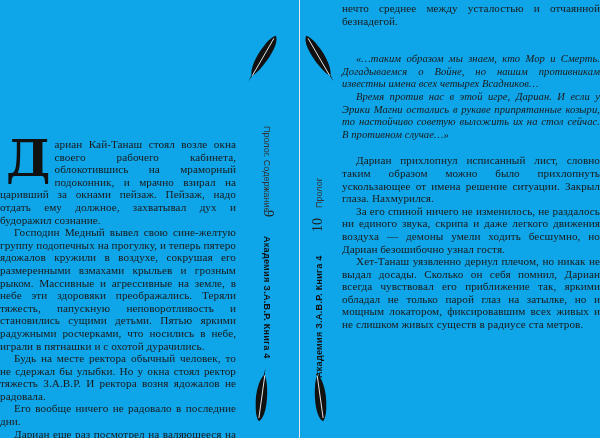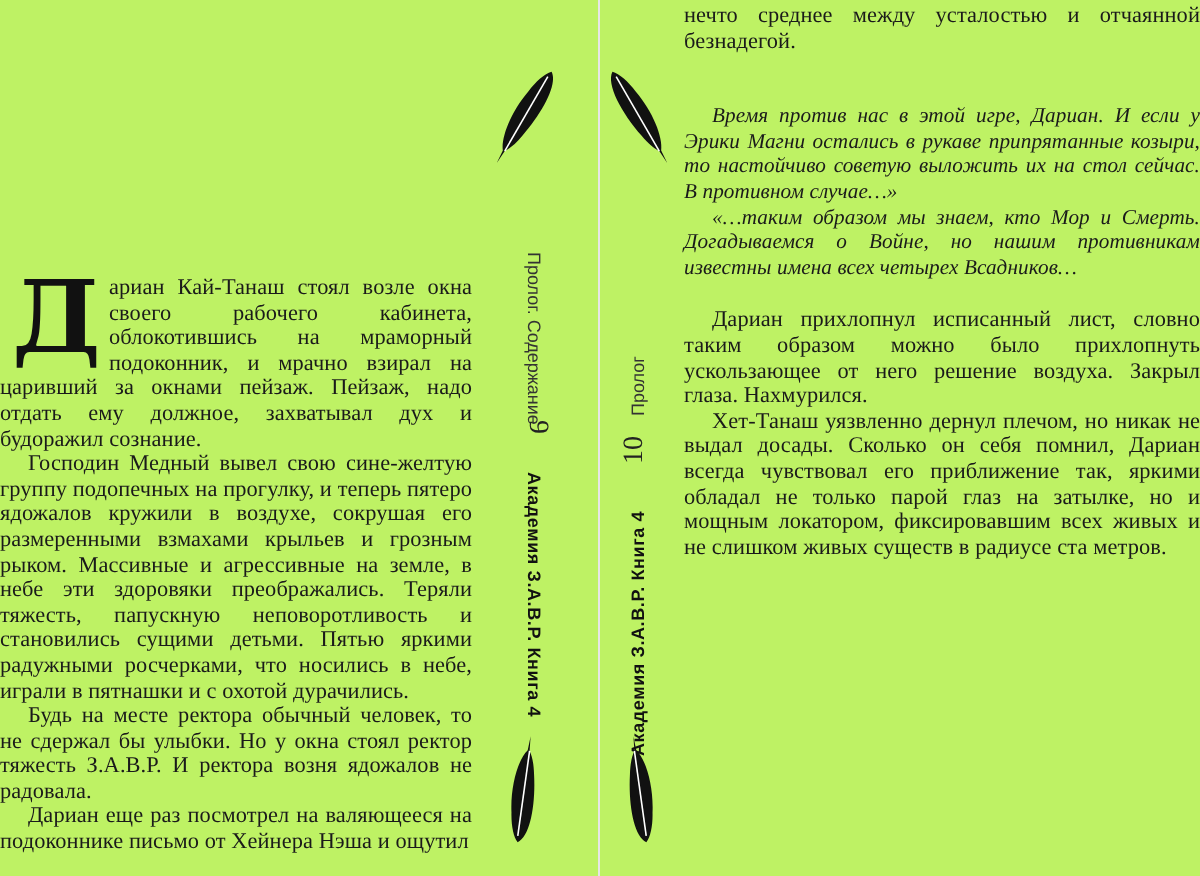--- a/index.html
+++ b/index.html
@@ -2,21 +2,21 @@
 <html><head>
   <meta charset="utf-8">
   <style>
     html, body { margin: 0; padding: 0; }
     body {
       width: 600px; height: 438px; overflow: hidden; background: #ffffff;
       position: relative;
       font-family: "DejaVu Serif", "Liberation Serif", serif;
       color: #1a1a1a;
     }
-    .page { position: absolute; top: 0; height: 438px; overflow: hidden; background: #bef264; }
+    .page { position: absolute; top: 0; height: 438px; overflow: hidden; background: #0ea5e9; }
     #left-page { left: 0; width: 299px; }
     #right-page { left: 300px; width: 300px; }
     .divider { position: absolute; left: 299px; top: 0; width: 1px; height: 438px; background: #e6e6e6; }
 
     .text-col { position: absolute; font-family: "Liberation Serif", serif; font-size: 11.2px; line-height: 12.6px; letter-spacing: 0.05px; }
     .text-col p { margin: 0; text-align: justify; text-indent: 14px; }
     .text-col p.noindent { text-indent: 0; }
 
     #left-text { left: 0; top: 138px; width: 236px; }
     #right-text { left: 42px; top: 2px; width: 258px; }
@@ -43,20 +43,21 @@
     .feather { position: absolute; width: 22px; height: 54px; }
   </style>
 </head>
 <body>
 
 <div class="page" id="left-page">
   <div class="text-col" id="left-text">
     <p class="noindent dropcap-wrap"><span class="dropcap">Д</span><span>ариан Кай-Танаш стоял возле окна своего рабочего кабинета, облокотившись на мраморный подоконник, и мрачно взирал на царивший за окнами пейзаж. Пейзаж, надо отдать ему должное, захватывал дух и будоражил сознание.</span></p>
     <p>Господин Медный вывел свою сине-желтую группу подопечных на прогулку, и теперь пятеро ядожалов кружили в воздухе, сокрушая его размеренными взмахами крыльев и грозным рыком. Массивные и агрессивные на земле, в небе эти здоровяки преображались. Теряли тяжесть, папускную неповоротливость и становились сущими детьми. Пятью яркими радужными росчерками, что носились в небе, играли в пятнашки и с охотой дурачились.</p>
     <p>Будь на месте ректора обычный человек, то не сдержал бы улыбки. Но у окна стоял ректор тяжесть З.А.В.Р. И ректора возня ядожалов не радовала.</p>
+    <p>Его вообще ничего не радовало в последние дни.</p>
     <p>Дариан еще раз посмотрел на валяющееся на подоконнике письмо от Хейнера Нэша и ощутил</p>
   </div>
 
   <div class="feather" style="left:252px; top:32px; transform: rotate(18deg);">
     <svg viewBox="0 0 22 54" width="22" height="54">
         <path d="M16 1 C21 6 18 22 12 36 C10 41 8 44 6 46 L4 53 L5 46 C2 40 3 26 8 14 C10 8 13 3 16 1 Z" fill="#111"></path>
         <path d="M15 4 L6 46" stroke="#fff" stroke-width="0.8"></path>
       </svg>
   </div>
   <div class="vtext down runhead" style="left:272px; top:126px;">Пролог. Содержание</div>
@@ -86,19 +87,20 @@
     <svg viewBox="0 0 22 54" width="22" height="54">
         <path d="M16 1 C21 6 18 22 12 36 C10 41 8 44 6 46 L4 53 L5 46 C2 40 3 26 8 14 C10 8 13 3 16 1 Z" fill="#111"></path>
         <path d="M15 4 L6 46" stroke="#fff" stroke-width="0.8"></path>
       </svg>
   </div>
 
   <div class="text-col" id="right-text">
     <p class="noindent">нечто среднее между усталостью и отчаянной безнадегой.</p>
     <div class="gap"></div>
     <div class="gap"></div>
+    <p class="quote">«…таким образом мы знаем, кто Мор и Смерть. Догадываемся о Войне, но нашим противникам известны имена всех четырех Всадников…</p>
     <p class="quote">Время против нас в этой игре, Дариан. И если у Эрики Магни остались в рукаве припрятанные козыри, то настойчиво советую выложить их на стол сейчас. В противном случае…»</p>
-    <p class="quote">«…таким образом мы знаем, кто Мор и Смерть. Догадываемся о Войне, но нашим противникам известны имена всех четырех Всадников…</p>
     <div class="gap"></div>
-    <p>Дариан прихлопнул исписанный лист, словно таким образом можно было прихлопнуть ускользающее от него решение воздуха. Закрыл глаза. Нахмурился.</p>
+    <p>Дариан прихлопнул исписанный лист, словно таким образом можно было прихлопнуть ускользающее от имена решение ситуации. Закрыл глаза. Нахмурился.</p>
+    <p>За его спиной ничего не изменилось, не раздалось ни единого звука, скрипа и даже легкого движения воздуха — демоны умели ходить бесшумно, но Дариан безошибочно узнал гостя.</p>
     <p>Хет-Танаш уязвленно дернул плечом, но никак не выдал досады. Сколько он себя помнил, Дариан всегда чувствовал его приближение так, яркими обладал не только парой глаз на затылке, но и мощным локатором, фиксировавшим всех живых и не слишком живых существ в радиусе ста метров.</p>
   </div>
 </div>
 
 </body></html>

